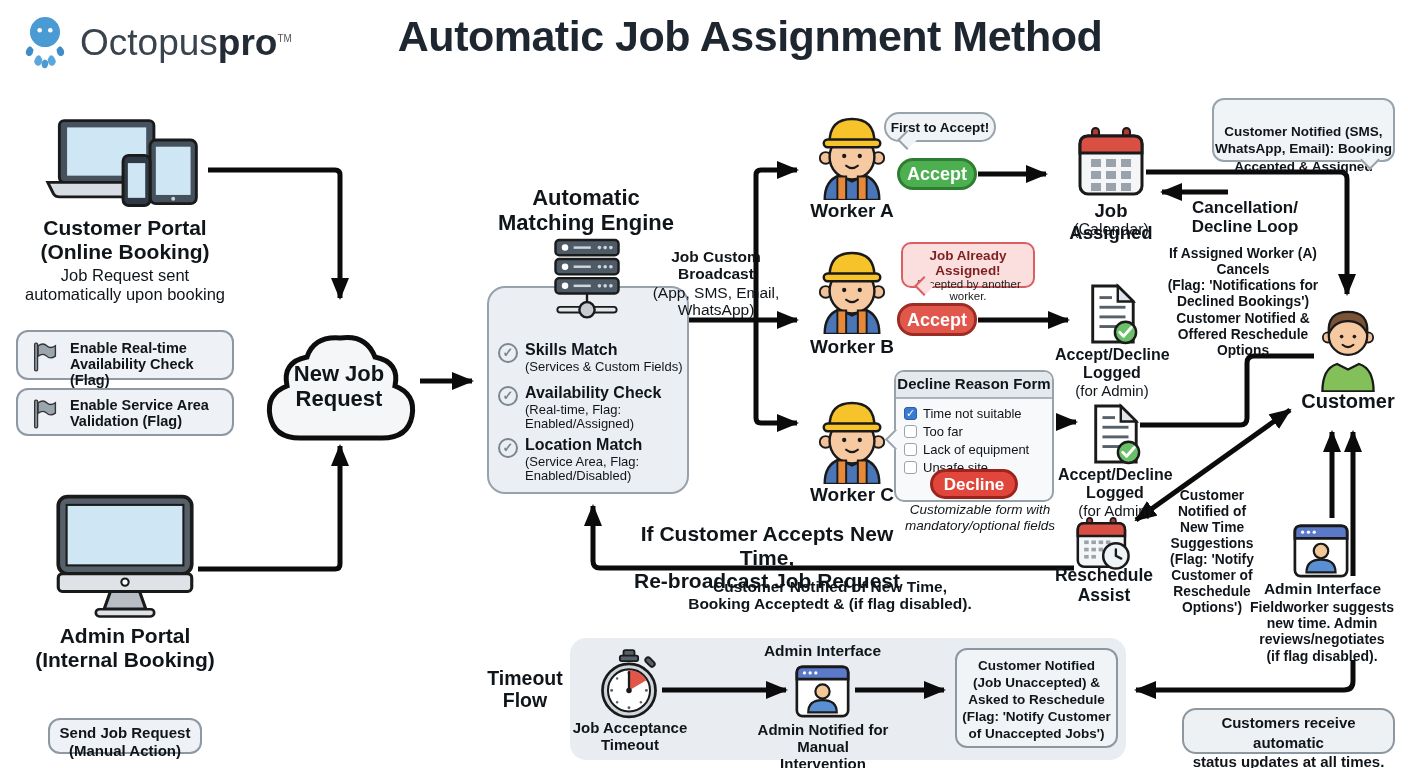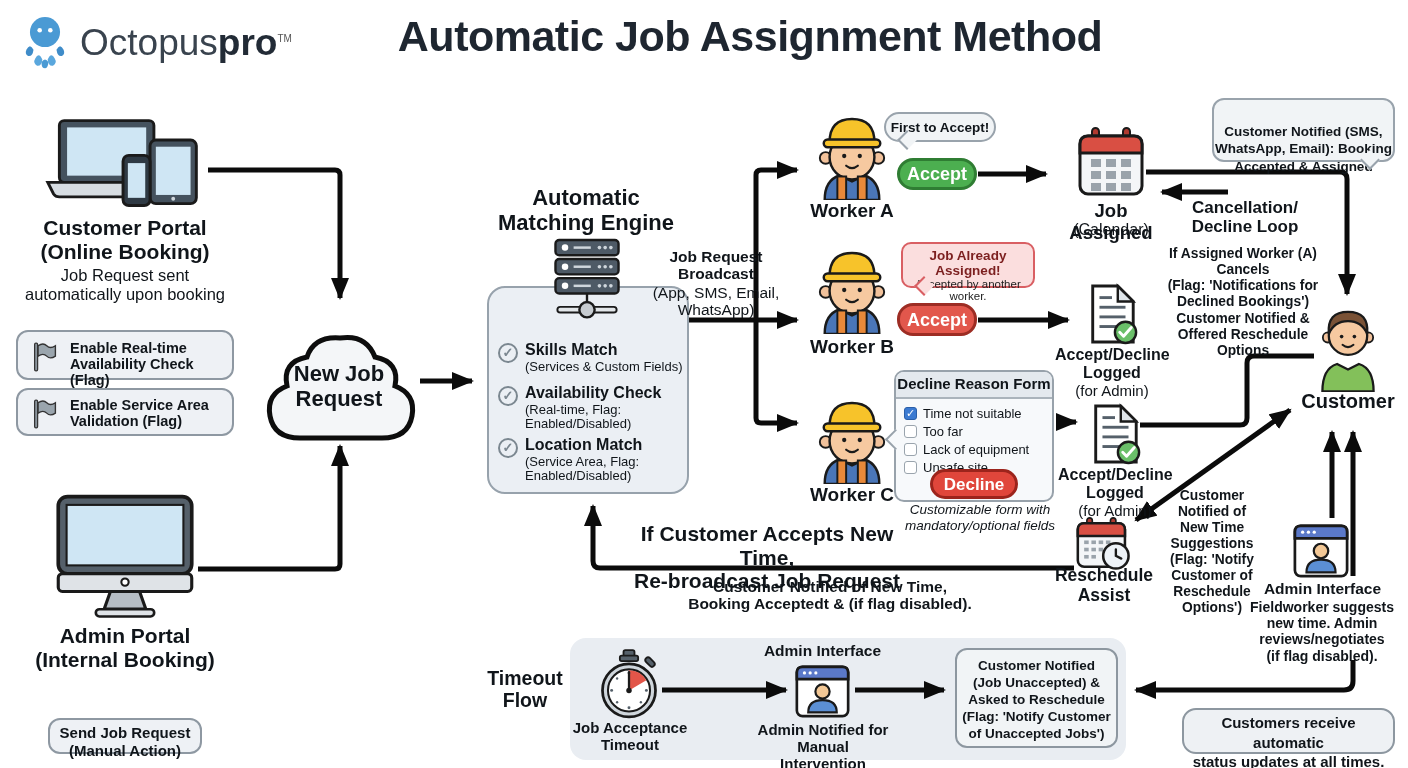--- a/index.html
+++ b/index.html
@@ -190,29 +190,29 @@
   <div class="node" style="left:498px;top:343px;z-index:3;">
       <div class="chk">✓</div>
     </div>
   <div class="node eng-title" style="left:525px;top:341px;z-index:3;">Skills Match</div>
   <div class="node eng-detail" style="left:525px;top:360px;z-index:3;">(Services &amp; Custom Fields)</div>
   <div class="node" style="left:498px;top:386px;z-index:3;">
       <div class="chk">✓</div>
     </div>
   <div class="node eng-title" style="left:525px;top:384px;z-index:3;">Availability Check</div>
   <div class="node eng-detail pre" style="left:525px;top:403px;z-index:3;">(Real-time, Flag:
-Enabled/Disabled)</div>
+Enabled/Assigned)</div>
   <div class="node" style="left:498px;top:438px;z-index:3;">
       <div class="chk">✓</div>
     </div>
   <div class="node eng-title" style="left:525px;top:436px;z-index:3;">Location Match</div>
   <div class="node eng-detail pre" style="left:525px;top:455px;z-index:3;">(Service Area, Flag:
 Enabled/Disabled)</div>
 
-  <div class="node c b pre lh" style="left:648px;top:248px;width:136px;font-size:15.5px;">Job Request
+  <div class="node c b pre lh" style="left:648px;top:248px;width:136px;font-size:15.5px;">Job Custom
 Broadcast</div>
   <div class="node c pre" style="left:640px;top:284px;width:152px;font-size:15.5px;line-height:1.12;">(App, SMS, Email,
 WhatsApp)</div>
 
   <div class="node" style="left:813px;top:112px;">
     <svg width="78" height="88" viewBox="0 0 80 90">
       <circle cx="13" cy="47" r="6" fill="#f2c29b" stroke="#1a1a1a" stroke-width="2"></circle>
         <circle cx="67" cy="47" r="6" fill="#f2c29b" stroke="#1a1a1a" stroke-width="2"></circle>
       <circle cx="40" cy="46" r="23" fill="#f6c9a0" stroke="#1a1a1a" stroke-width="2.5"></circle>
       <circle cx="32" cy="45" r="2.2" fill="#1a1a1a"></circle>

